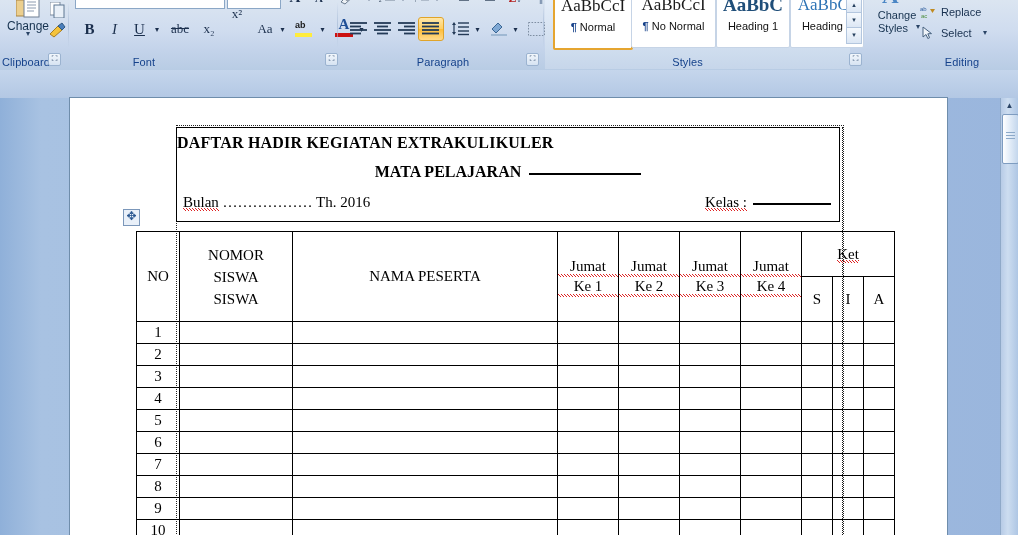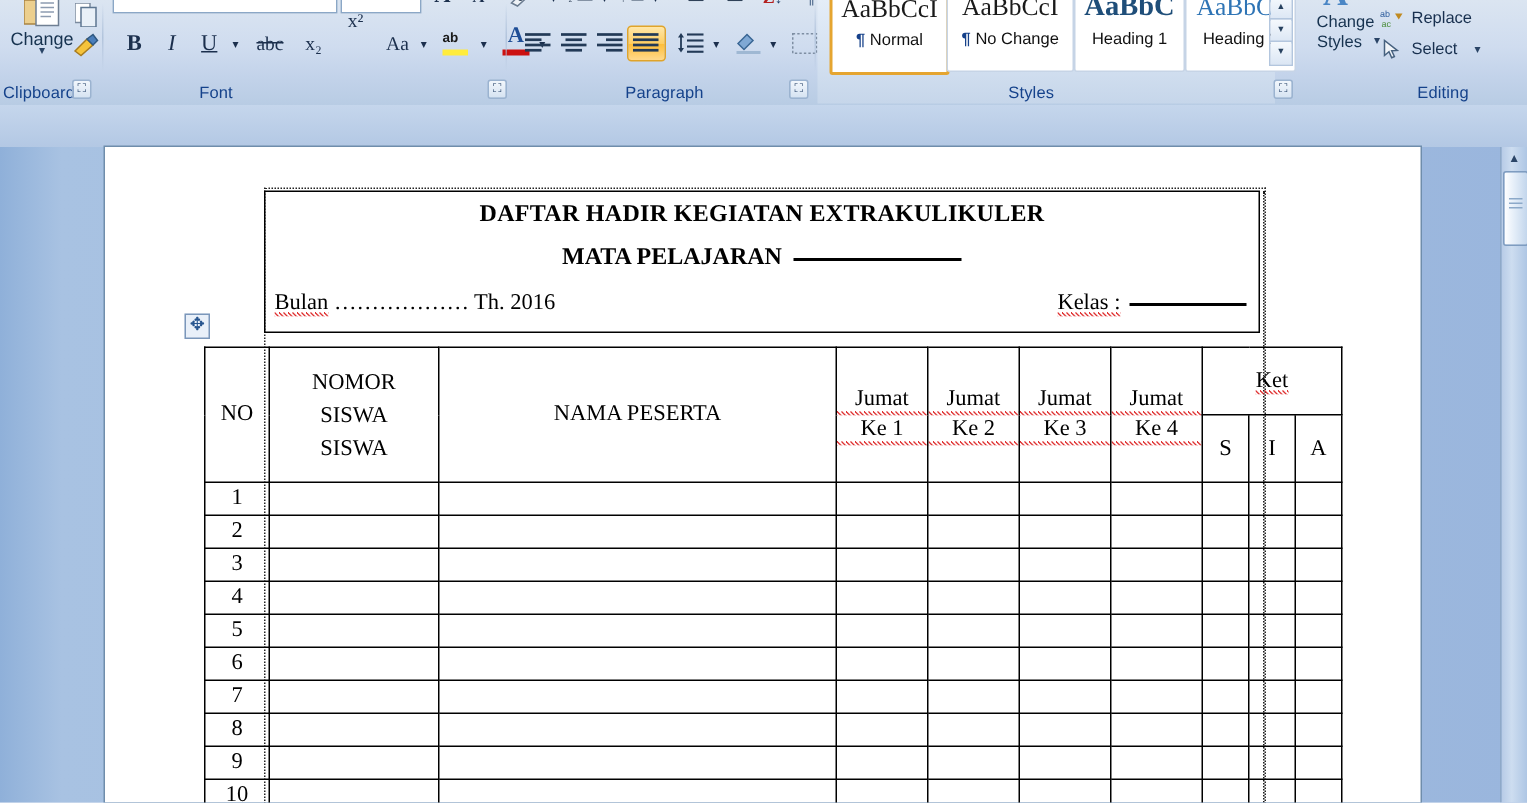--- a/index.html
+++ b/index.html
@@ -167,21 +167,21 @@
   
   .doc{
     position:absolute;left:70px;top:0;width:877px;height:437px;
     font-family:"Liberation Serif",serif;color:#000;
   }
   .hdrbox{
     position:absolute;left:106px;top:29px;width:664px;height:95px;
     border:1px solid #000;box-sizing:border-box;
   }
   .h-title{
-    position:absolute;left:0;right:0;top:6px;text-align:center;
+    position:absolute;left:0;right:0;top:6px;text-align:left;
     font-size:16px;font-weight:bold;letter-spacing:.2px;
   }
   .h-sub{
     position:absolute;left:0;right:0;top:35px;text-align:center;
     font-size:16px;font-weight:bold;
   }
   .h-sub .blank{
     display:inline-block;width:112px;border-bottom:2px solid #000;
     vertical-align:2px;margin-left:8px;
   }
@@ -509,21 +509,21 @@
     </div>
     <div class="gsep" style="left:543px;"></div>
 
     <div class="rgroup" style="left:545px;width:305px;background:linear-gradient(to bottom,#e4edf8,#d3e0f0 60%,#c6d6ea);">
       <div class="stylecard active" style="left:8px;width:76px;">
         <span class="prev">AaBbCcI</span>
         <span class="nm"><span class="pm">¶</span> <span>Normal</span></span>
       </div>
       <div class="stylecard" style="left:86px;width:83px;">
         <span class="prev">AaBbCcI</span>
-        <span class="nm"><span class="pm">¶</span> <span>No Change</span></span>
+        <span class="nm"><span class="pm">¶</span> <span>No Normal</span></span>
       </div>
       <div class="stylecard" style="left:171px;width:72px;">
         <span class="prev" style="color:#1f4e79;font-weight:bold;font-size:19px;">AaBbC</span>
         <span class="nm">Heading 1</span>
       </div>
       <div class="stylecard" style="left:245px;width:72px;">
         <span class="prev" style="color:#2e74b5;font-size:17px;">AaBbCc</span>
         <span class="nm">Heading 2</span>
       </div>
 

